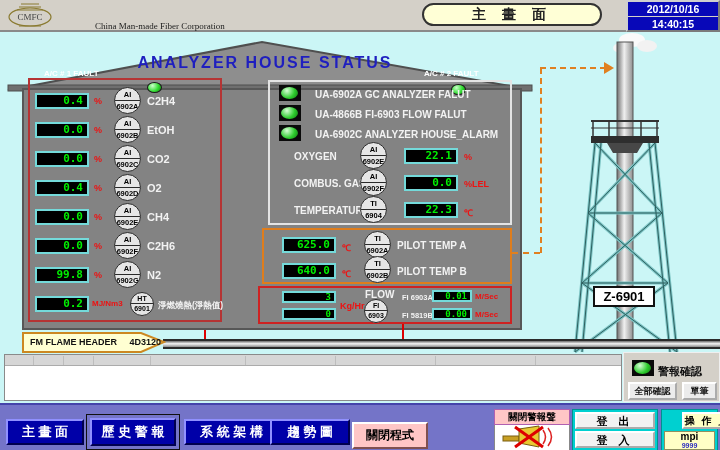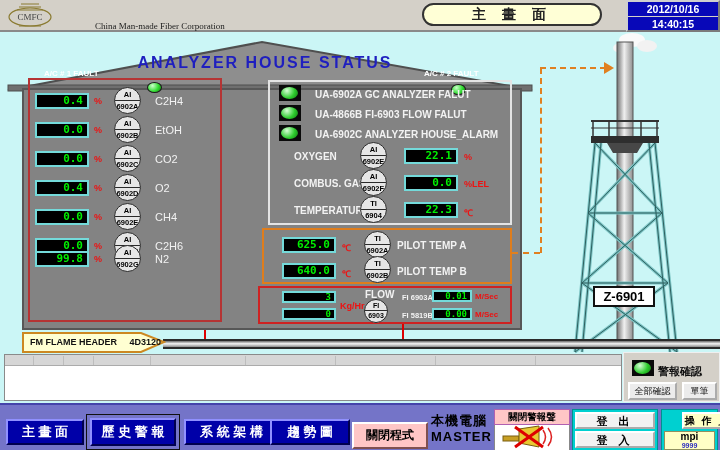--- a/index.html
+++ b/index.html
@@ -48,21 +48,21 @@
 
   .circle { position:absolute; width:27px; height:27px; border-radius:50%; background:#E6E6E6;
             border:1px solid #2a2a2a; text-align:center; color:#000; overflow:hidden; }
   .circle .t1 { display:block; height:13px; line-height:14px; font-size:7.5px; font-weight:bold;
                 border-bottom:1px solid #2a2a2a; }
   .circle .t2 { display:block; height:12px; line-height:11px; font-size:7.5px; font-weight:bold; }
   .circle.sm { width:24px; height:24px; }
   .circle.sm .t1 { height:11px; line-height:12px; font-size:7px; }
   .circle.sm .t2 { height:11px; line-height:10px; font-size:7px; }
 
-  .chem-label { position:absolute; color:#F2F2F2; font-size:11px; font-weight:normal;margin-left:8px; }
+  .chem-label { position:absolute; color:#F2F2F2; font-size:11px; font-weight:bold; }
   .wlabel { position:absolute; color:#F2F2F2; font-size:10px; font-weight:bold; }
   .slabel { position:absolute; color:#F2F2F2; font-size:7.5px; font-weight:bold; }
 
   .ledbox { position:absolute; width:22px; height:16px; background:#0a0a0a; }
   .ledbox .bulb { position:absolute; left:2px; top:2px; width:17px; height:12px; border-radius:50%;
             background:radial-gradient(circle at 35% 30%, #d6ffd6, #2ecc2e 55%, #0f7a0f); }
 
   
   .dash-v { position:absolute; border-left:2px dashed #E08020; width:0; }
   .dash-h { position:absolute; border-top:2px dashed #E08020; height:0; }
@@ -82,21 +82,21 @@
 
   .alarm-list { position:absolute; left:4px; top:354px; width:618px; height:47px; background:#fff;
                 border:1px solid #8a8a8a; }
   .alarm-list .hdr { height:11px; background:#D6D6D6; border-bottom:1px solid #ABABAB; position:relative; }
   .alarm-list .hdr i { position:absolute; top:1px; width:1px; height:9px; background:#BDBDBD; }
 
   .confirm-panel { position:absolute; left:623px; top:352px; width:97px; height:50px; background:#D4D0C8;
                    border:1px solid #efefef; }
   .confirm-title { position:absolute; left:34px; top:11px; font-size:11px; font-weight:bold; color:#111; }
   .ack-btn { position:absolute; top:29px; height:18px; background:#ECECEC; border:2px outset #fff;
-             font-size:9px; font-weight:normal; color:#111; line-height:13px; }
+             font-size:9px; font-weight:bold; color:#111; line-height:13px; }
 
   
   .footer { position:absolute; left:0; top:403px; width:720px; height:47px; background:#7474C8;
             border-top:2px solid #4444AA; }
   .navbtn { position:absolute; top:14px; height:26px; background:#0000A8; color:#fff; font-weight:bold;
             font-size:13px; text-align:center; line-height:22px;
             border-top:2px solid #9090FF; border-left:2px solid #9090FF;
             border-bottom:2px solid #000050; border-right:2px solid #000050; }
   .navframe { position:absolute; left:86px; top:9px; width:94px; height:36px; border:1px solid #111; padding:3px; }
   .navframe .navbtn { position:static; display:block; width:100%; height:100%; }
@@ -256,28 +256,37 @@
   </div>
   <div class="abs" style="left:0;top:158px;width:190px;height:29px">
     <div class="vbox big" style="left:5px;top:0">0.0</div>
     <div class="unit" style="left:64px;top:3px">%</div>
     <div class="circle" style="left:84px;top:-6px">
       <span class="t1">AI</span>
       <span class="t2">6902F</span>
       </div>
     <div class="chem-label" style="left:117px;top:2px">C2H6</div>
   </div>
-  <div class="abs" style="left:0;top:171px;width:214px;height:29px">
+  <div class="abs" style="left:0;top:187px;width:214px;height:29px">
     <div class="vbox big" style="left:5px;top:0">99.8</div>
     <div class="unit" style="left:64px;top:3px">%</div>
     <div class="circle" style="left:84px;top:-6px">
       <span class="t1">AI</span>
       <span class="t2">6902G</span>
       </div>
     <div class="chem-label" style="left:117px;top:2px">N2</div>
+  </div>
+  <div class="abs" style="left:0;top:216px;width:194px;height:29px">
+    <div class="vbox big" style="left:5px;top:0">0.2</div>
+    <div class="unit" style="left:62px;top:3px;font-size:8px">MJ/Nm3</div>
+    <div class="circle sm" style="left:100px;top:-4px">
+      <span class="t1">HT</span>
+      <span class="t2">6901</span>
+      </div>
+    <div class="chem-label" style="left:128px;top:4px;font-size:8.5px">淨燃燒熱(淨熱值)</div>
   </div>
 </div>
 
 <div class="panel-right">
   <div class="minled" style="left:181px;top:2px"></div>
 
   <div class="ledbox" style="left:9px;top:3px">
       <span class="bulb"></span>
     </div>
   <div class="wlabel" style="left:45px;top:7px">UA-6902A GC ANALYZER FALUT</div>
@@ -394,24 +403,20 @@
 <div class="footer">
   <button class="navbtn" style="left:6px;width:78px">主 畫 面</button>
   <div class="navframe">
     <button class="navbtn">歷 史 警 報</button>
   </div>
   <button class="navbtn" style="left:184px;width:95px">系 統 架 構</button>
   <button class="navbtn" style="left:270px;width:80px">趨 勢 圖</button>
 
   <button class="pinkbtn" style="left:352px;top:17px;width:76px;height:27px;font-size:12px;line-height:21px">關閉程式</button>
 
-  <div class="pc-text">
-    <div>本機電腦</div>
-    <div>MASTER</div>
-  </div>
 
   <div class="horn-group">
     <div class="horn-label">關閉警報聲</div>
     <div class="horn-body">
       <svg width="72" height="24" viewBox="0 0 72 24">
         <rect x="7" y="11" width="16" height="5" fill="#C8A024" stroke="#7A5E10"></rect>
         <polygon points="23,4 43,1 43,22 23,18" fill="#E8C832" stroke="#7A5E10"></polygon>
         <path d="M47 5 q5 7 0 14" stroke="#DD2222" fill="none" stroke-width="1.5"></path>
         <path d="M52 3 q7 9 0 18" stroke="#DD2222" fill="none" stroke-width="1.5"></path>
         <line x1="19" y1="2" x2="47" y2="22" stroke="#DD0000" stroke-width="3"></line>

